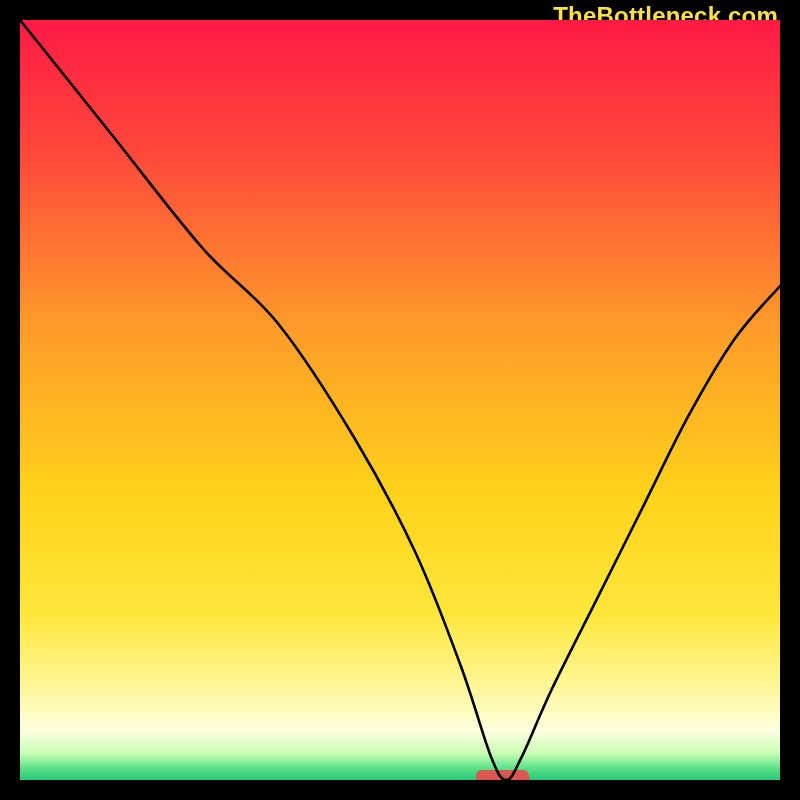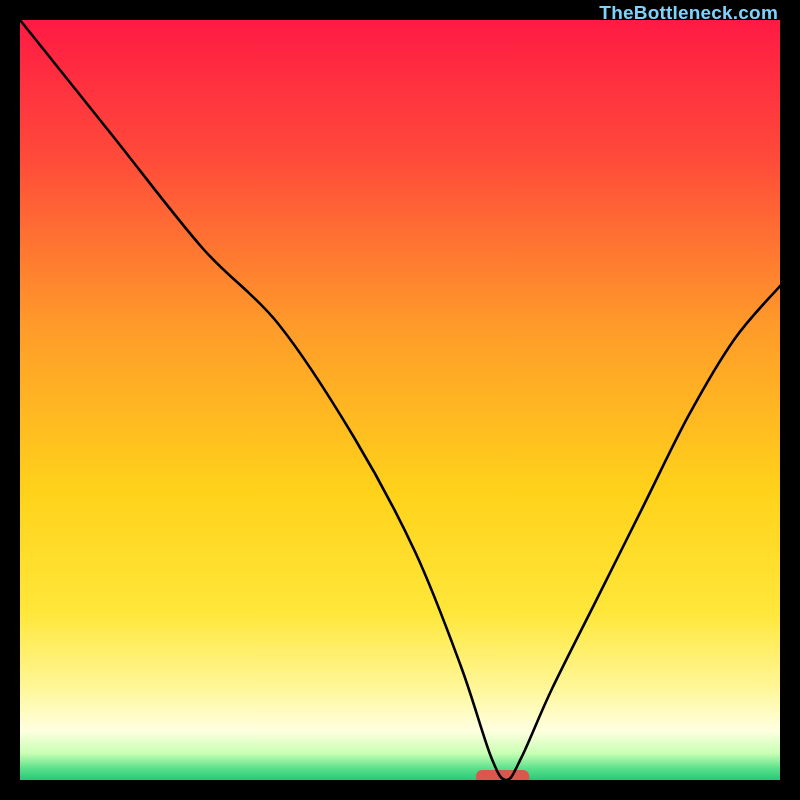--- a/index.html
+++ b/index.html
@@ -28,22 +28,22 @@
   }
   svg.plot {
     display: block;
     width: 760px;
     height: 760px;
   }
   .watermark {
     position: absolute;
     top: 2px;
     right: 22px;
-    color: #7dd3fc;
-    font-size: 19px;
+    color: #fde047;
+    font-size: 24px;
     font-weight: 600;
     letter-spacing: 0.2px;
     user-select: none;
   }
 </style>
 </head>
 <body>
 
 <div class="frame">
 

